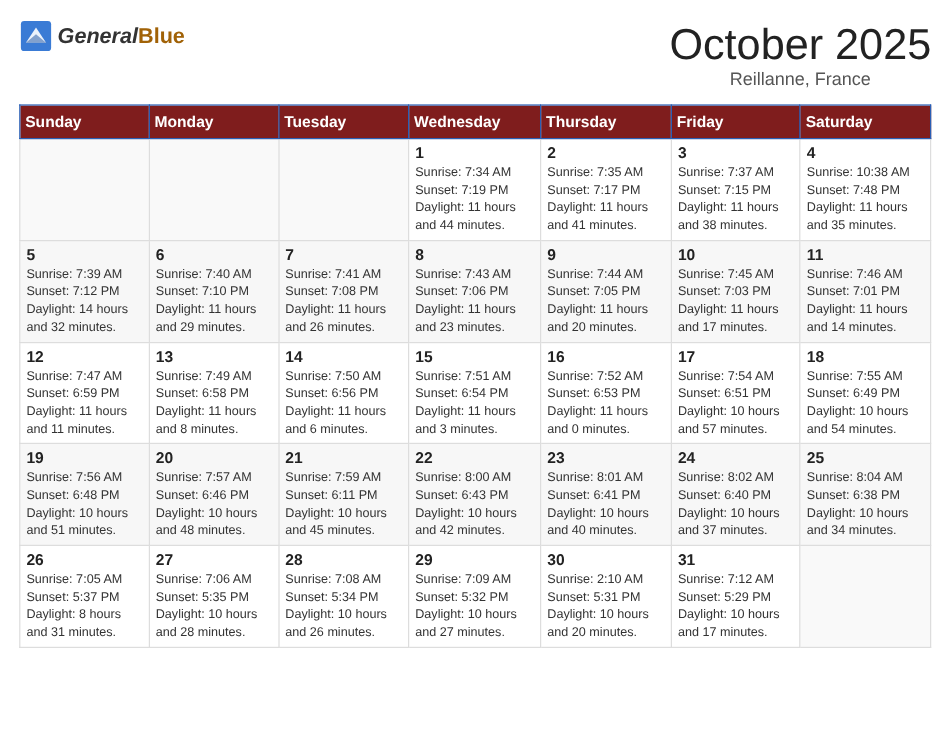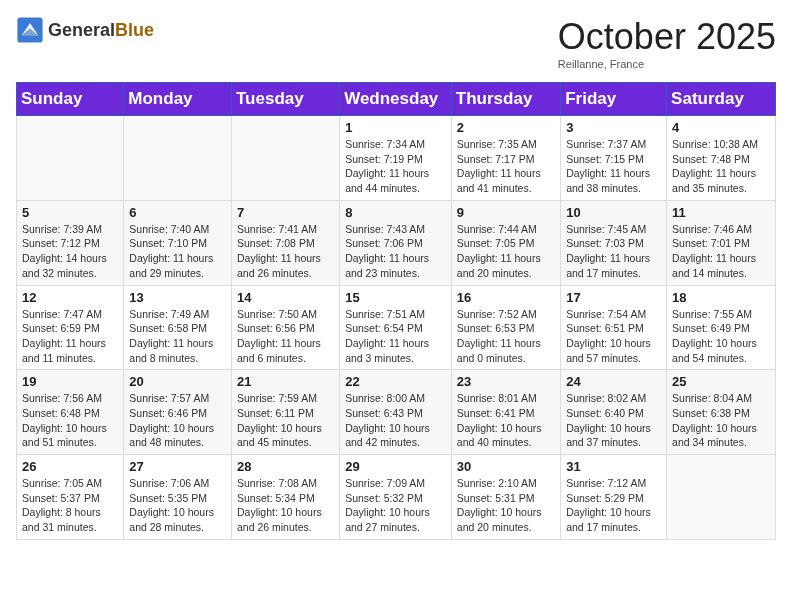--- a/index.html
+++ b/index.html
@@ -19,41 +19,41 @@
     .logo {
       display: flex;
       align-items: center;
       gap: 4px;
     }
     .logo-icon {
       width: 28px;
       height: 28px;
     }
     .title-area {
-      text-align: left;
+      text-align: center;
       margin-left: 18px;
     }
     .month-title {
       font-size: 36px;
       font-weight: normal;
       color: #222;
     }
     .location {
-      font-size: 11px;
+      font-size: 15px;
       color: #555;
     }
     .calendar {
       width: 100%;
       border-collapse: collapse;
       border: 1px solid #ccc;
     }
     .calendar th {
-      background: #6d28d9;
+      background: #7f1d1d;
       color: #fff;
-      font-size: 17px;
+      font-size: 13px;
       font-weight: bold;
       padding: 6px 4px;
       text-align: left;
       border: 1px solid #2a5fb5;
     }
     .calendar td {
       border: 1px solid #ddd;
       vertical-align: top;
       padding: 4px 5px;
       width: 113px;
@@ -89,21 +89,21 @@
 
 <div class="header">
   <div class="logo">
     <svg class="logo-icon" viewBox="0 0 40 40" width="40" height="40">
       <rect x="2" y="2" width="36" height="36" rx="4" fill="#3a7bd5"></rect>
       <polygon points="8,28 20,10 32,28" fill="white" opacity="0.9"></polygon>
       <polygon points="20,18 32,28 8,28" fill="#1a4fa0" opacity="0.5"></polygon>
     </svg>
     <div>
       <div>
-        <span style="font-size:18px;font-weight:bold;color:#333;">General</span><span style="font-size:18px;font-weight:bold;color:#a16207;">Blue</span>
+        <span style="font-size:18px;font-weight:bold;color:#333;font-style:italic;">General</span><span style="font-size:18px;font-weight:bold;color:#a16207;">Blue</span>
       </div>
     </div>
   </div>
   <div class="title-area">
     <div class="month-title">October 2025</div>
     <div class="location">Reillanne, France</div>
   </div>
 </div>
 
 <table class="calendar">

